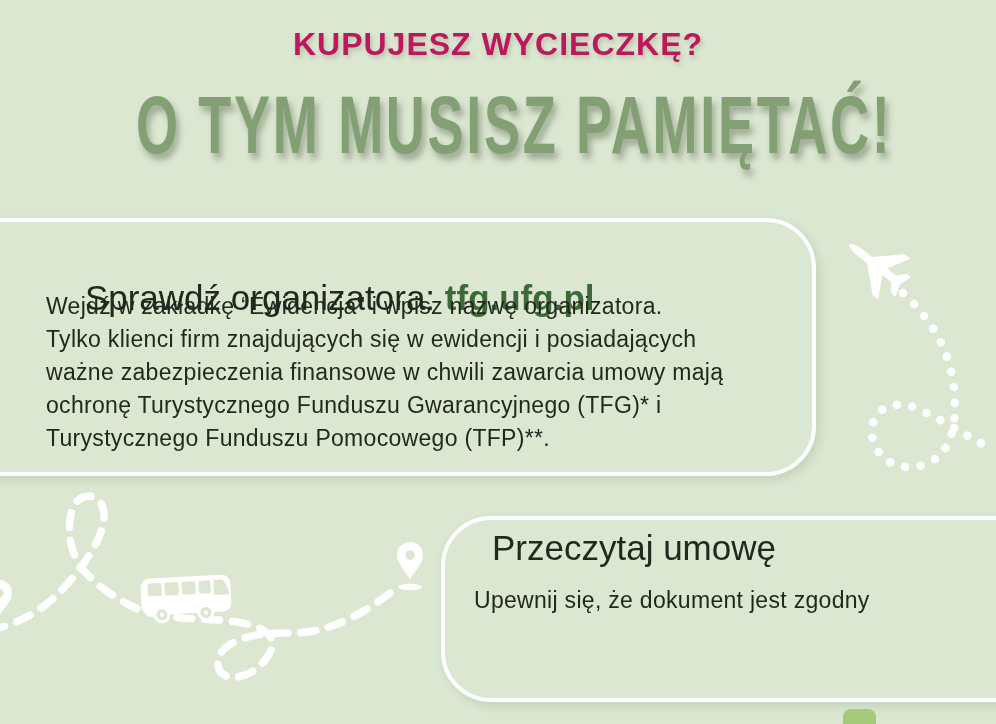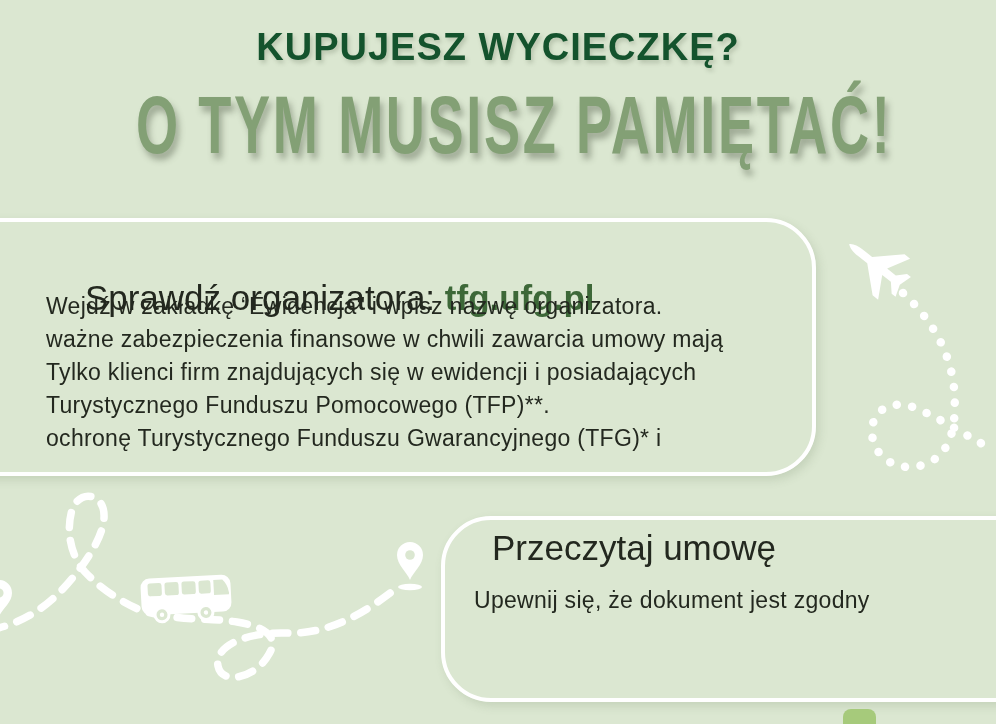--- a/index.html
+++ b/index.html
@@ -7,22 +7,22 @@
     position:relative;
     width:996px;height:724px;
     background:#dbe7d1;
     overflow:hidden;
     font-family:"Liberation Sans", sans-serif;
   }
   
   .main-title{
     position:absolute;left:0;top:26px;width:100%;
     text-align:center;
-    font-size:38px;font-weight:800;letter-spacing:1px;
-    color:#14532d;
+    font-size:32px;font-weight:800;letter-spacing:1px;
+    color:#be185d;
     text-shadow:2px 3px 4px rgba(90,105,80,.28);
   }
   .subtitle-wrap{
     position:absolute;left:16px;top:84px;width:100%;
     display:flex;justify-content:center;
   }
   .main-subtitle{
     font-size:82px;font-weight:700;letter-spacing:4px;line-height:1;
     color:#83a075;
     transform:scaleX(0.66);transform-origin:center;
@@ -106,24 +106,24 @@
   <div class="subtitle-wrap">
     <div class="main-subtitle">O TYM MUSISZ PAMIĘTAĆ!</div>
   </div>
 
   <div class="card card1"></div>
   <div class="card-heading h1row">
     <span>Sprawdź organizatora: </span><span class="link">tfg.ufg.pl</span>
   </div>
   <div class="card-body body1">
     <div>Wejdź w zakładkę “Ewidencja" i wpisz nazwę organizatora.</div>
+    <div>Tylko klienci firm znajdujących się w ewidencji i posiadających</div>
     <div>ważne zabezpieczenia finansowe w chwili zawarcia umowy mają</div>
-    <div>Tylko klienci firm znajdujących się w ewidencji i posiadających</div>
+    <div>ochronę Turystycznego Funduszu Gwarancyjnego (TFG)* i</div>
     <div>Turystycznego Funduszu Pomocowego (TFP)**.</div>
-    <div>ochronę Turystycznego Funduszu Gwarancyjnego (TFG)* i</div>
   </div>
 
   <div class="card card2"></div>
   <div class="card-heading h2row">Przeczytaj umowę</div>
   <div class="card-body body2">
     <div>Upewnij się, że dokument jest zgodny</div>
   </div>
 
   <div class="accent-square"></div>
 

